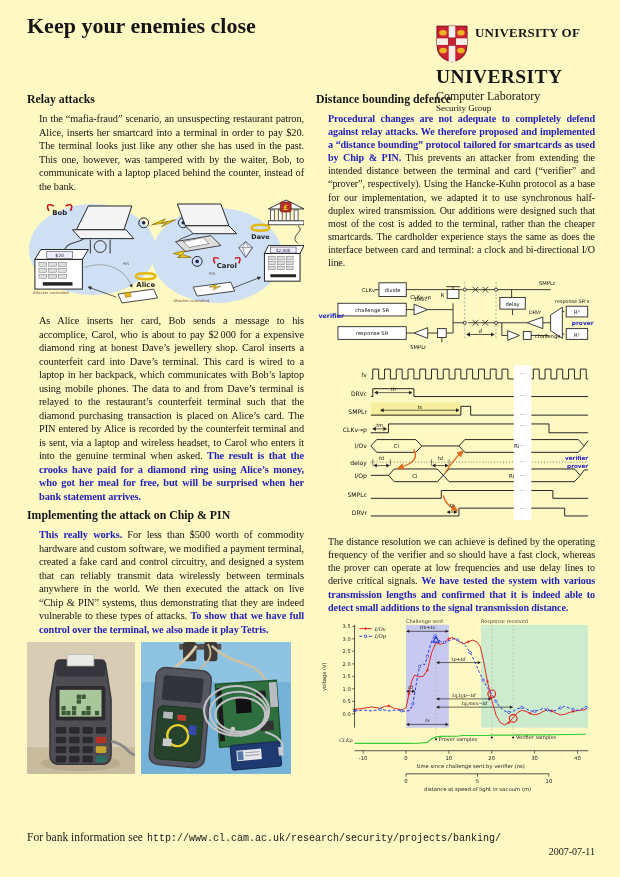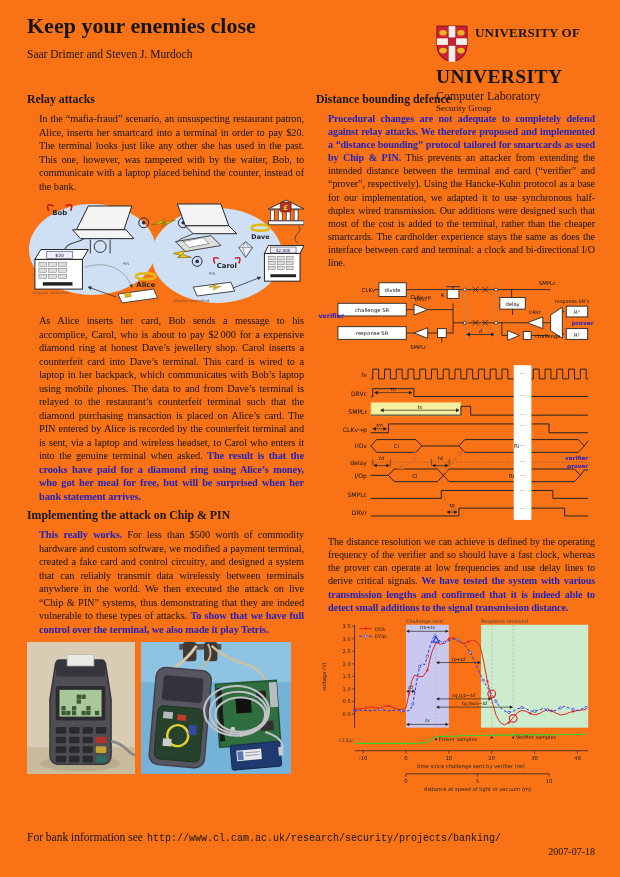--- a/index.html
+++ b/index.html
@@ -1,16 +1,16 @@
 <!DOCTYPE html>
 <html><head>
 <meta charset="utf-8">
 <style>
   html,body{margin:0;padding:0;background:#888;}
-  .page{position:relative;width:620px;height:877px;background:#f97316;margin:0 auto;
+  .page{position:relative;width:620px;height:877px;background:#fef9c3;margin:0 auto;
         font-family:"Liberation Serif",serif;color:#151515;overflow:hidden;}
   
   .titleblock{position:absolute;left:27px;top:14px;width:390px;}
   .title{font-size:22px;font-weight:bold;line-height:24px;}
   .subtitle{font-size:17px;line-height:21px;margin-top:3px;}
   .authors{font-size:11.5px;margin-top:10px;}
   .logoblock{position:absolute;left:436px;top:25px;width:162px;}
   .logoshield{float:left;margin-right:7px;}
   .uni1{font-size:13px;font-weight:bold;letter-spacing:.2px;line-height:15px;}
   .uni2{font-size:19.5px;font-weight:bold;letter-spacing:.4px;line-height:20px;}
@@ -34,21 +34,20 @@
   svg text{font-family:"DejaVu Sans",sans-serif;}
   svg .math{font-family:"DejaVu Serif",serif;font-style:italic;}
 </style>
 </head>
 <body>
 
 <div class="page">
 
   <div class="titleblock">
     <div class="title">Keep your enemies close</div>
-    <div class="authors">Saar Drimer and Steven J. Murdoch</div>
   </div>
 
   <div class="logoblock">
     <span class="logoshield">
       <svg width="32" height="38" viewBox="0 0 34 40">
         <path d="M1,1 H33 V21 Q33,36 17,39 Q1,36 1,21 Z" fill="#cc2233" stroke="#7a1020" stroke-width="1"></path>
         <rect x="13.5" y="1" width="7" height="38" fill="#f3efe6"></rect>
         <rect x="1" y="14" width="32" height="7" fill="#f3efe6"></rect>
         <ellipse cx="7.5" cy="8" rx="4" ry="3" fill="#e8b620"></ellipse>
         <ellipse cx="26.5" cy="8" rx="4" ry="3" fill="#e8b620"></ellipse>
@@ -601,15 +600,15 @@
           <text x="167.85366972477067" y="171" font-size="5.5" text-anchor="middle" fill="#222">5</text>
           <line x1="242.20275229357802" y1="161" x2="242.20275229357802" y2="164" stroke="#222" stroke-width="0.7"></line>
           <text x="242.20275229357802" y="171" font-size="5.5" text-anchor="middle" fill="#222">10</text>
           <text x="168" y="179" font-size="5.5" text-anchor="middle" fill="#222">distance at speed of light in vacuum (m)</text>
         </svg></div>
   </div>
 
   <div class="footer">
     <span>For bank information see</span><span class="mono">http://www.cl.cam.ac.uk/research/security/projects/banking/</span>
   </div>
-  <div class="date">2007-07-18</div>
+  <div class="date">2007-07-11</div>
 
 </div>
 
 </body></html>

